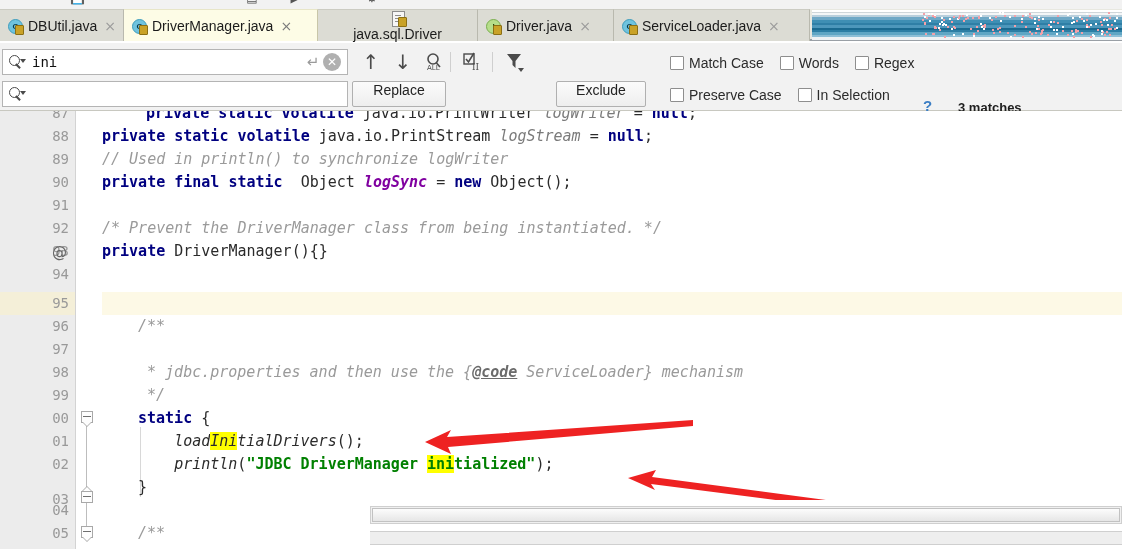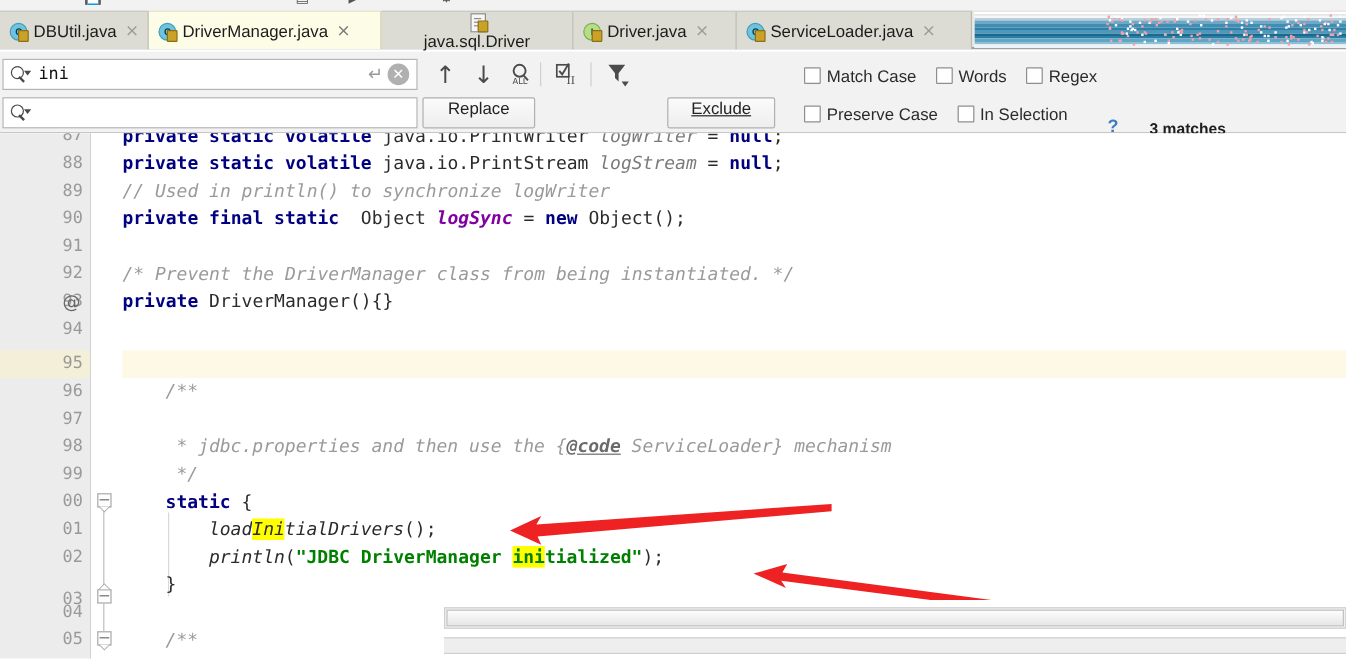--- a/index.html
+++ b/index.html
@@ -562,21 +562,21 @@
   <div class="tbtn" style="left:502px;top:6px;">
     <svg width="22" height="22" viewBox="0 0 22 22">
       <polygon points="3,3 17,3 11.5,10 11.5,17 8.5,14 8.5,10" fill="#4b4b4b"></polygon>
       <polygon points="14,17 20,17 17,21" fill="#4b4b4b"></polygon>
     </svg>
   </div>
 
   <div class="btn" style="left:352px;top:38px;width:94px;">
     <span>Replace</span>
   </div>
-  <div class="btn" style="left:556px;top:38px;width:90px;text-decoration:underline;">
+  <div class="btn" style="left:556px;top:38px;width:90px;">
     <span>Exclude</span>
   </div>
 
   <div class="cbrow" style="left:670px;top:12px;">
     <span class="cb"></span>
     <span class="cblabel">Match Case</span>
     <span class="cb"></span>
     <span class="cblabel">Words</span>
     <span class="cb"></span>
     <span class="cblabel">Regex</span>
@@ -639,21 +639,21 @@
     <div class="fold" style="top:415px;">
       <span class="box"></span>
         <span class="minus"></span>
       <span class="tip"></span>
         <span class="tip-i"></span>
     </div>
   </div>
 
   <div class="indentguide" style="left:140px;top:316px;height:70px;"></div>
 
-  <div class="cline" style="top:-9px;"><span class="kw">private static volatile</span> java.io.PrintWriter <span class="fld">logWriter</span> = <span class="kw">null</span>;</div>
+  <div class="cline" style="top:-9px;margin-left:44px;"><span class="kw">private static volatile</span> java.io.PrintWriter <span class="fld">logWriter</span> = <span class="kw">null</span>;</div>
   <div class="cline" style="top:14px;"><span class="kw">private static volatile</span> java.io.PrintStream <span class="fld">logStream</span> = <span class="kw">null</span>;</div>
   <div class="cline" style="top:37px;"><span class="cm">// Used in println() to synchronize logWriter</span></div>
   <div class="cline" style="top:60px;"><span class="kw">private final static</span>  Object <span class="sfld">logSync</span> = <span class="kw">new</span> Object();</div>
   <div class="cline" style="top:83px;"></div>
   <div class="cline" style="top:106px;"><span class="cm">/* Prevent the DriverManager class from being instantiated. */</span></div>
   <div class="cline" style="top:129px;"><span class="kw">private</span> DriverManager(){}</div>
   <div class="cline" style="top:152px;"></div>
   <div class="cline" style="top:181px;"></div>
   <div class="cline" style="left:138px;top:204px;"><span class="cm">/**</span></div>
   <div class="cline" style="left:138px;top:250px;"><span class="cm"> * jdbc.properties and then use the {</span><span class="cmtag">@code</span><span class="cm"> ServiceLoader} mechanism</span></div>

